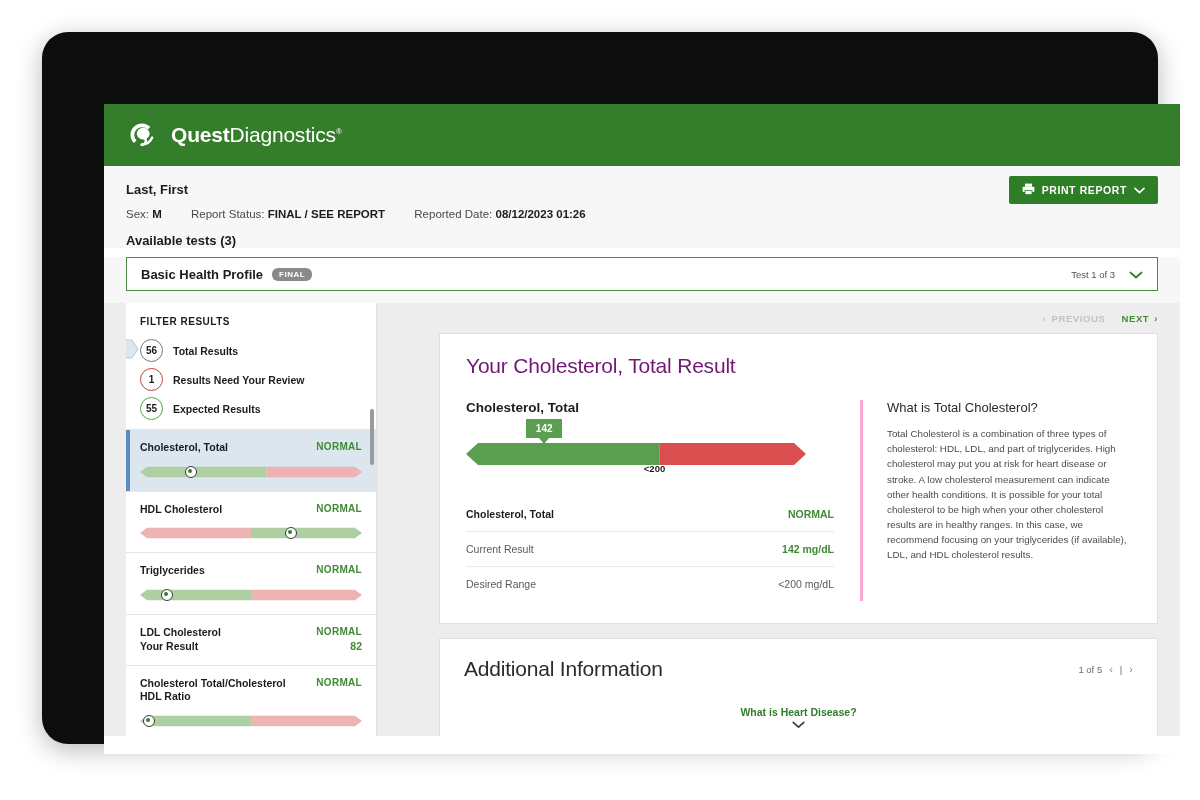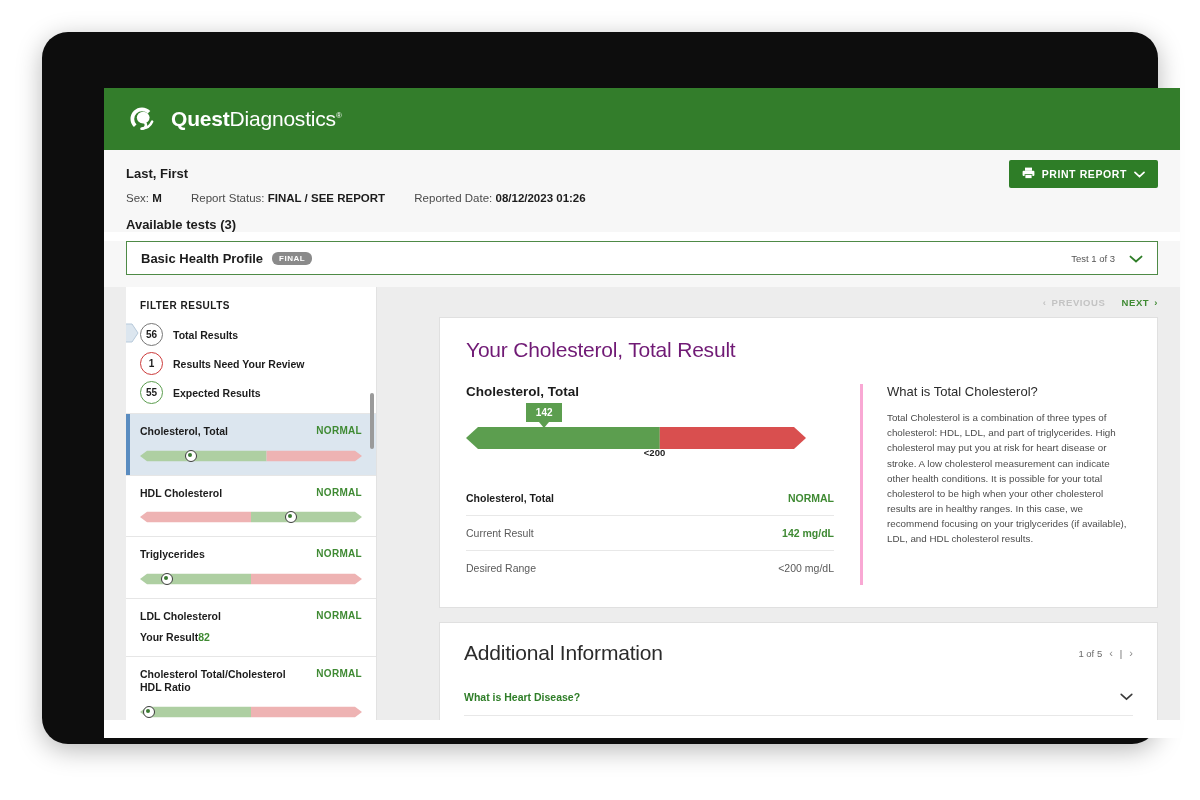--- a/index.html
+++ b/index.html
@@ -14,21 +14,21 @@
   #device {
     position: absolute;
     left: 42px; top: 32px;
     width: 1116px; height: 712px;
     background: #0d0d0d;
     border-radius: 26px;
     box-shadow: 0 6px 26px rgba(0,0,0,0.28);
   }
   #screen {
     position: absolute;
-    left: 62px; top: 56px;
+    left: 62px; top: 72px;
     width: 1076px; height: 650px;
     background: #ffffff;
     overflow: hidden;
   }
 
   
   .brandbar {
     height: 62px;
     background: #337d2b;
     display: flex; align-items: center;
@@ -108,21 +108,21 @@
 
   .testlist { margin-top: 6px; }
   .titem { border-top: 1px solid #e6e6e6; padding: 11px 14px 13px 14px; cursor:pointer; position:relative; }
   .titem.active { background:#dce6ef; }
   .titem.active:before {
     content:''; position:absolute; left:0; top:0; bottom:0; width:4px; background:#5a8cc0;
   }
   .titem .trow { display:flex; align-items:flex-start; justify-content:space-between; }
   .tlabel { font-size: 10.5px; font-weight:700; color:#1c1c1c; line-height:1.3; max-width:150px; }
   .tstatus { font-size: 10px; font-weight:700; color:#3f8a33; letter-spacing:.3px; flex:0 0 auto; }
-  .resrow { display:flex; justify-content:flex-start; margin-top: 7px; }
+  .resrow { display:flex; justify-content:space-between; }
   .reslabel { font-size: 10.5px; font-weight:700; color:#1c1c1c; }
   .resval { font-size: 10.5px; font-weight:700; color:#3f8a33; }
 
   
   .minigauge { margin-top: 11px; position:relative; height: 12px; }
   .minigauge svg { display:block; }
   .mdot { position:absolute; top:0px; width:12px; height:12px; border-radius:50%; background:#fff; border:1.8px solid #3d3d3d; box-sizing:border-box; }
   .mdot:after { content:''; position:absolute; left:2.2px; top:2.2px; width:4px; height:4px; border-radius:50%; background:#3a7a31; }
 
   .sbar { position:absolute; right:2px; top:106px; width:4px; height:56px; background:#9a9a9a; border-radius:2px; }
@@ -166,21 +166,21 @@
   .qbody { margin-top: 11px; font-size: 9.8px; line-height: 1.55; color:#4c4c4c; }
 
   .card-addl { margin-top: 14px; padding: 18px 24px 0 24px; }
   .addlhdr { display:flex; justify-content:space-between; }
   .addltitle { font-size: 21px; color:#2b2b2b; font-weight:400; letter-spacing:-0.2px; }
   .pager { display:flex; align-items:center; gap:7px; font-size:9.5px; color:#6a6a6a; }
   .pager .arw { color:#8a8a8a; cursor:pointer; font-size: 11px; }
   .acc { margin-top: 14px; }
   .accitem {
     display:flex; align-items:center; justify-content:space-between;
-    padding: 11px 0; border-bottom: 1px solid #e8e8e8; cursor:pointer;
+    padding: 11px 0; border-bottom: 1px solid #e8e8e8; cursor:pointer;flex-direction:column;
   }
   .accitem:last-child { border-bottom:none; }
   .acclabel { font-size: 10.5px; font-weight:700; color:#2e7d27; }
   .chev { color:#3a3a3a; font-size: 12px; }
 </style>
 </head>
 <body>
 
 <div id="device">
   <div id="screen">

